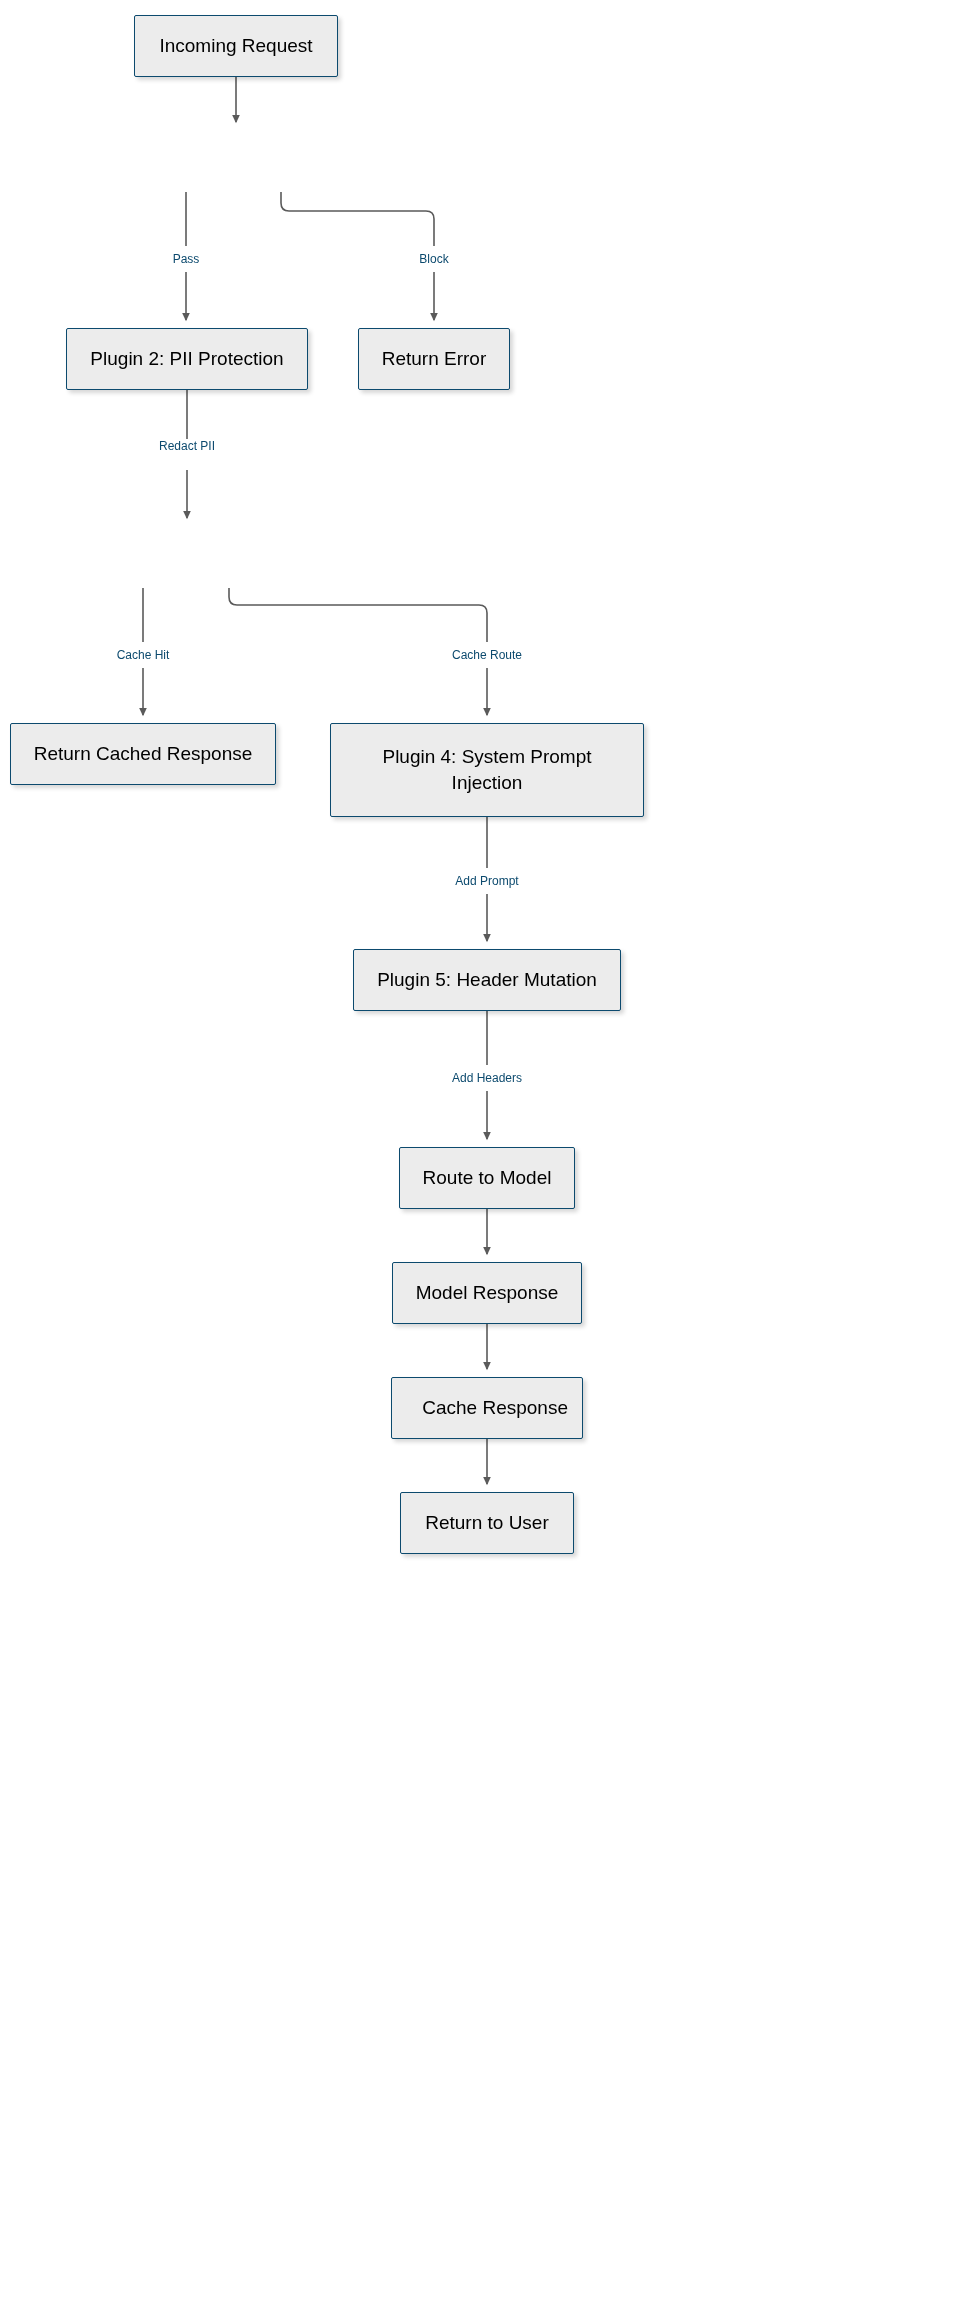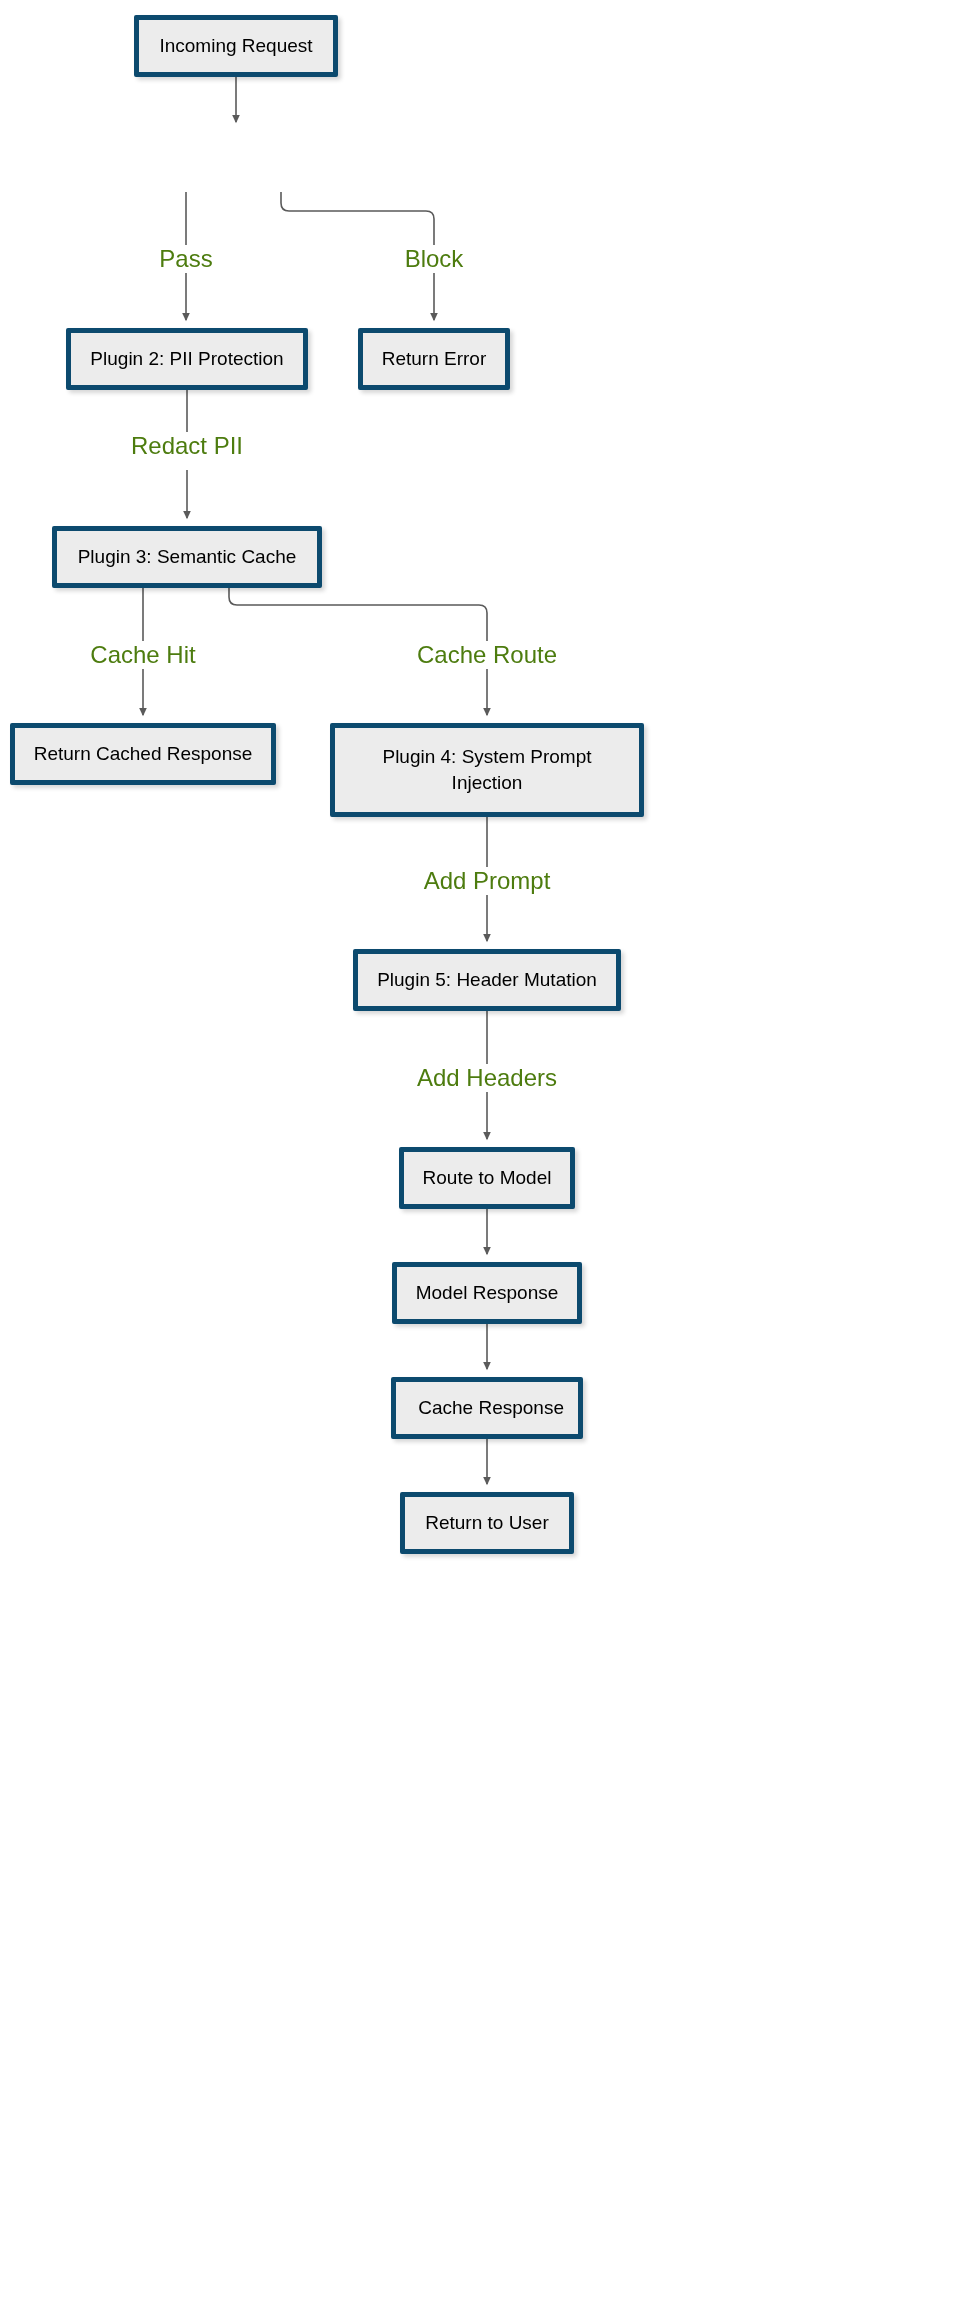--- a/index.html
+++ b/index.html
@@ -1,26 +1,26 @@
 <!DOCTYPE html>
 <html><head>
 <meta charset="utf-8">
 <style>
   html,body{margin:0;padding:0;background:#ffffff;}
   body{width:962px;height:2304px;position:relative;overflow:hidden;
        font-family:"Liberation Sans","DejaVu Sans",sans-serif;}
   #diagram{position:absolute;inset:0;width:962px;height:2304px;}
   svg.edges{position:absolute;left:0;top:0;width:962px;height:2304px;pointer-events:none;}
   .node{position:absolute;box-sizing:border-box;
-        background:#ececec;border:5px solid #0c4a6e;border-radius:2px;
+        background:#ececec;border:1px solid #0c4a6e;border-radius:2px;
         box-shadow:3px 3px 4px rgba(0,0,0,0.16);
         display:flex;align-items:center;justify-content:center;text-align:center;
         color:#000000;font-size:19px;line-height:1.35;padding:6px 14px;}
   .edge-label{position:absolute;transform:translate(-50%,-50%);
-              color:#4d7c0f;font-size:24px;white-space:nowrap;background:#ffffff;padding:0 3px;}
+              color:#0c4a6e;font-size:12px;white-space:nowrap;background:#ffffff;padding:0 3px;}
 </style>
 </head>
 <body>
 
 <div id="diagram">
 
   <svg class="edges" viewBox="0 0 962 2304" xmlns="http://www.w3.org/2000/svg">
     <defs>
       <marker id="arrowhead" markerWidth="9" markerHeight="9" refX="7.2" refY="4.5" orient="auto" markerUnits="userSpaceOnUse">
         <path d="M0,0.6 L8.4,4.5 L0,8.4 z" fill="#5a5a5a"></path>
@@ -63,23 +63,20 @@
 
 
   <div class="node" style="left:358px;top:328px;width:152px;height:62px;">
     <span>Return Error</span>
   </div>
 
   <div class="node" style="left:66px;top:328px;width:242px;height:62px;">
     <span>Plugin 2: PII Protection</span>
   </div>
 
-  <div class="node" style="left:52px;top:526px;width:270px;height:62px;">
-    <span>Plugin 3: Semantic Cache</span>
-  </div>
 
   <div class="node" style="left:10px;top:723px;width:266px;height:62px;">
     <span>Return Cached Response</span>
   </div>
 
   <div class="node" style="left:330px;top:723px;width:314px;height:94px;">
     <span style="max-width:220px;display:inline-block;">Plugin 4: System Prompt Injection</span>
   </div>
 
   <div class="node" style="left:353px;top:949px;width:268px;height:62px;">

